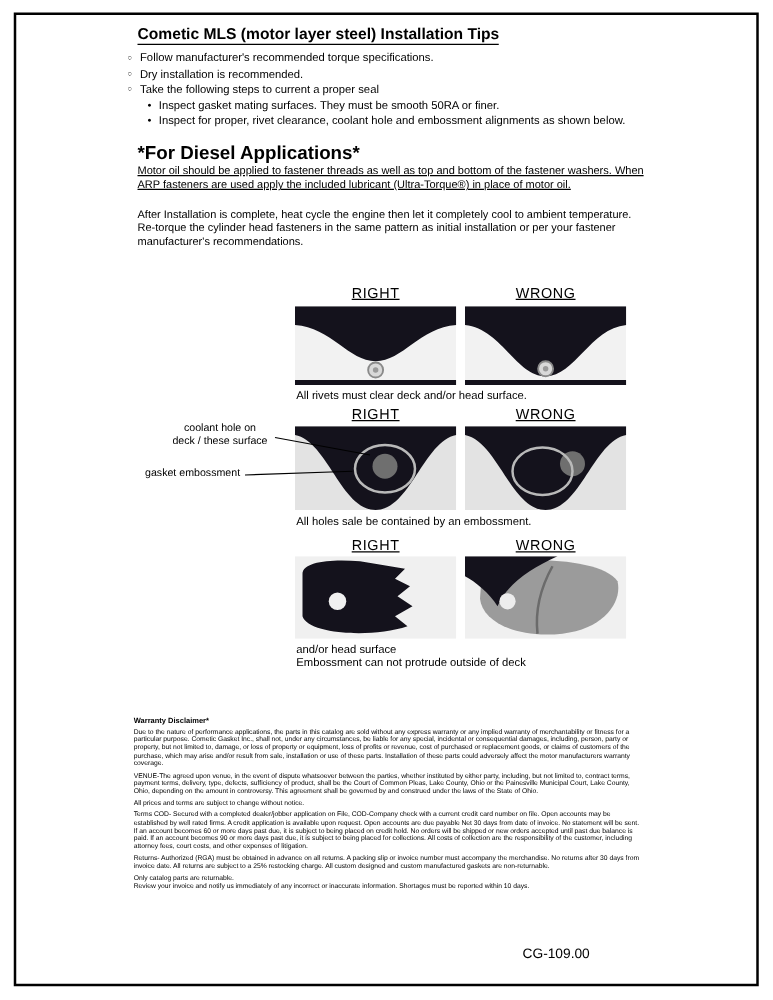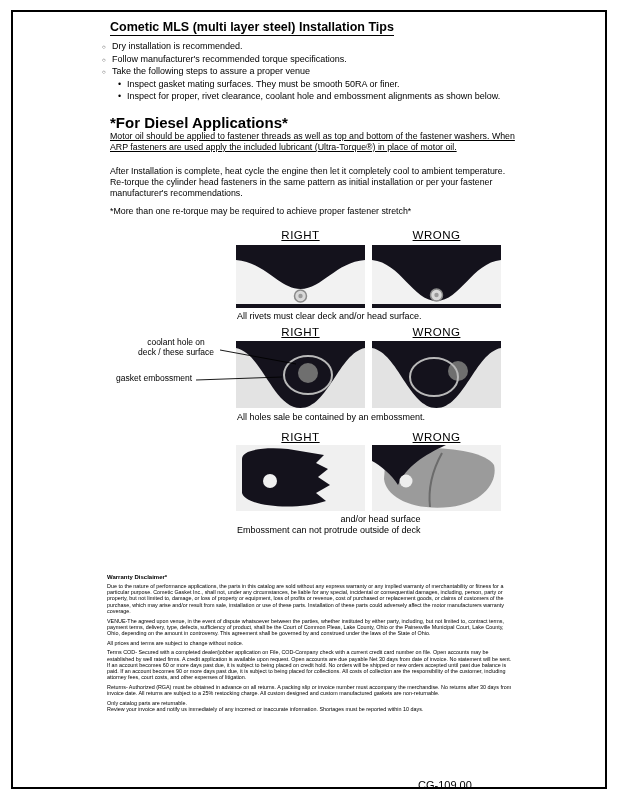--- a/index.html
+++ b/index.html
@@ -27,54 +27,53 @@
 
   .diesel-heading { position:absolute; left:110px; top:114px; font-size:15px; font-weight:bold; }
   .para { position:absolute; left:110px; width:406px; font-size:8.8px; line-height:11px; }
   .para1 { top:131px;text-decoration:underline; }
   .para2 { top:166px; }
   .para3 { top:206px; }
 
   .col-label { position:absolute; width:129px; text-align:center; font-size:11.5px; letter-spacing:0.5px;text-decoration:underline; }
   .fig { position:absolute; width:129px; }
   .fig svg { display:block; }
-  .caption { position:absolute; left:237px; font-size:9px; line-height:11px;text-align:right; }
+  .caption { position:absolute; left:237px; font-size:9px; line-height:11px; }
 
   .pointer-label { position:absolute; font-size:8.5px; line-height:9.5px; }
   .lbl-coolant { left:134px; top:338px; width:84px; text-align:center; }
   .lbl-emboss { left:116px; top:374px; width:80px; text-align:left; }
   .leader-lines { position:absolute; left:96px; top:334px; pointer-events:none; }
 
   .warranty-heading { position:absolute; left:107px; top:574px; font-size:6px; font-weight:bold; }
   .warranty { position:absolute; left:107px; top:583px; width:408px; font-size:5.4px; line-height:6.2px; }
   .warranty .wpara { margin-bottom:3.5px; }
   .warranty .wpara.tight { margin-bottom:0.5px; }
 
-  .footer-code { position:absolute; left:418px; top:757px; font-size:11px;margin-top:22px; }
+  .footer-code { position:absolute; left:418px; top:757px; font-size:11px; }
 </style>
 </head>
 <body>
 
 <div id="page">
   <div class="frame"></div>
 
-  <div class="title">Cometic MLS (multi layer steel) Installation Tips</div>
+  <div class="title">Cometic MLS (motor layer steel) Installation Tips</div>
 
   <div class="tips">
+    <div class="tip">Follow manufacturer's recommended torque specifications.</div>
     <div class="tip">Dry installation is recommended.</div>
-    <div class="tip">Follow manufacturer's recommended torque specifications.</div>
-    <div class="tip">Take the following steps to assure a proper venue</div>
+    <div class="tip">Take the following steps to current a proper seal</div>
     <div class="subtip">Inspect gasket mating surfaces.  They must be smooth 50RA or finer.</div>
     <div class="subtip">Inspect for proper, rivet clearance, coolant hole and embossment alignments as shown below.</div>
   </div>
 
   <div class="diesel-heading">*For Diesel Applications*</div>
   <div class="para para1">Motor oil should be applied to fastener threads as well as top and bottom of the fastener washers. When ARP fasteners are used apply the included lubricant (Ultra-Torque®) in place of motor oil.</div>
   <div class="para para2">After Installation is complete, heat cycle the engine then let it completely cool to ambient temperature. Re-torque the cylinder head fasteners in the same pattern as initial installation or per your fastener manufacturer's recommendations.</div>
-  <div class="para para3">*More than one re-torque may be required to achieve proper fastener stretch*</div>
 
   <div class="col-label" style="left:236px; top:229px;">RIGHT</div>
   <div class="col-label" style="left:372px; top:229px;">WRONG</div>
 
   <div class="fig" style="left:236px; top:245px;">
     <svg width="129" height="63" viewBox="0 0 129 63">
       <rect width="129" height="63" fill="#f2f2f2"></rect>
       <path d="M0,0 H129 V15 C100,17 86,44 64.5,44 C43,44 29,17 0,15 Z" fill="#14121c"></path>
       <rect y="59" width="129" height="4" fill="#14121c"></rect>
       <circle cx="64.5" cy="51" r="6" fill="#d9d9d9" stroke="#8a8a8a" stroke-width="1.5"></circle>

